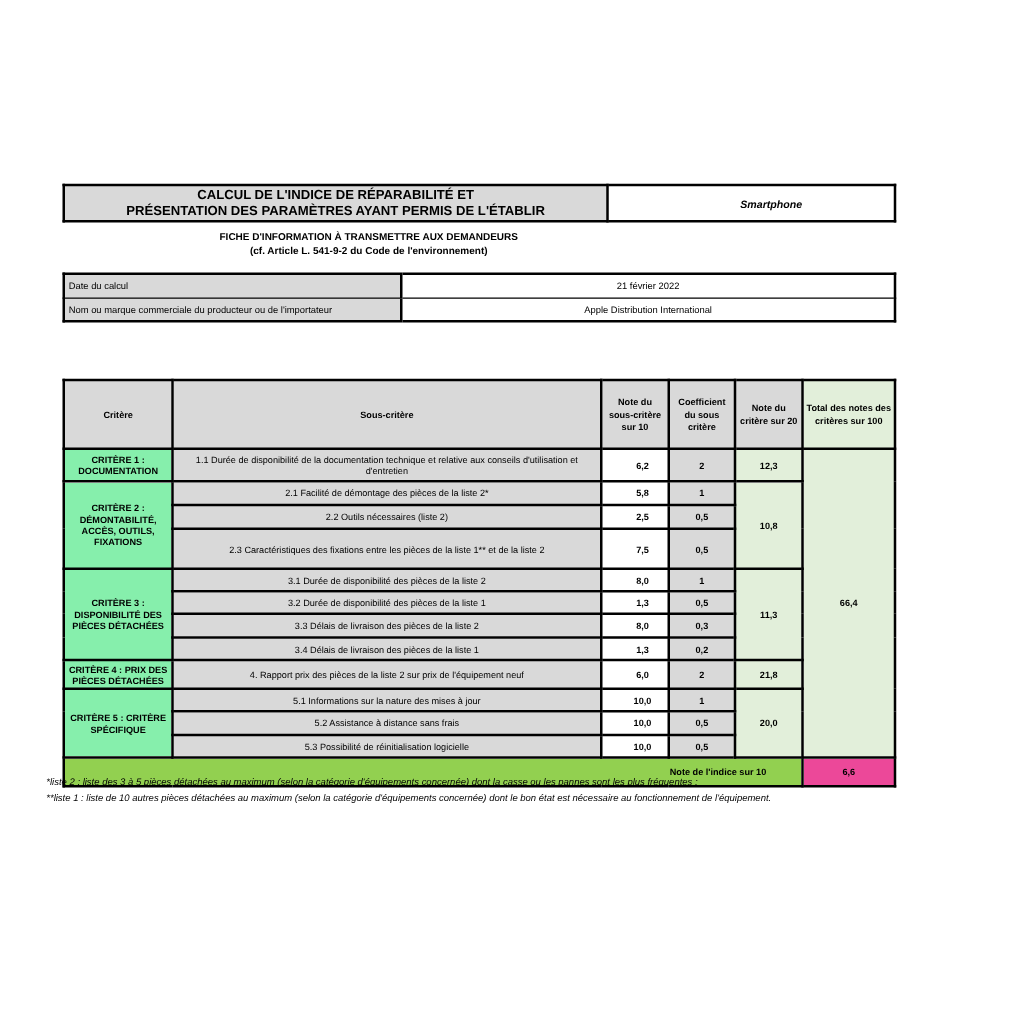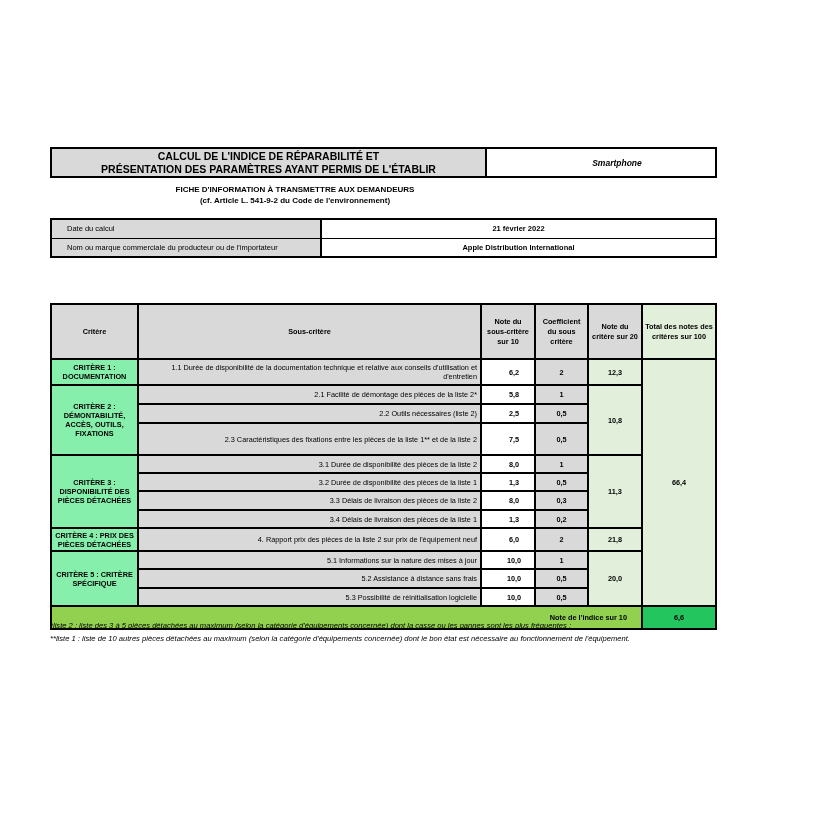--- a/index.html
+++ b/index.html
@@ -13,39 +13,39 @@
   .category-cell { width:230px; background:#fff; text-align:center; font-weight:bold; font-style:italic; font-size:8.5px;padding-left:32px; }
 
   
   .subtitle { position:absolute; top:184px; left:50px; width:490px; text-align:center; font-weight:bold; font-size:8px; line-height:11px; }
 
   
   .info-table { position:absolute; top:218px; left:50px; width:665px; border-collapse:collapse; table-layout:fixed; }
   .info-table td { border:1px solid #000; height:19px; vertical-align:middle; font-size:7.5px; }
   .info-table { border:2px solid #000; }
   .info-table tr + tr td { border-top:1px dotted #8c8c8c; }
-  .info-label { width:270px; background:#d9d9d9; padding-left:15px; border-right:2px solid #000 !important; }
-  .info-value { width:395px; background:#fff; text-align:center; font-weight:bold;margin-top:44px; }
+  .info-label { width:270px; background:#d9d9d9; padding-left:3px; border-right:2px solid #000 !important; }
+  .info-value { width:395px; background:#fff; text-align:center; font-weight:normal;margin-top:44px; }
 
   
   .main-table { position:absolute; top:303px; left:50px; width:665px; border-collapse:collapse; table-layout:fixed; border:2px solid #000; }
   .main-table td { border:2px solid #000; font-size:7.3px; vertical-align:middle; overflow:hidden; }
   .hdr { background:#d9d9d9; font-weight:bold; text-align:center; font-size:7.5px; line-height:10px; padding:2px; }
   .crit { background:#86efac; font-weight:bold; text-align:center; line-height:9px; padding:1px 2px; }
-  .sous { background:#d9d9d9; text-align:right; padding:1px 3px; line-height:9px; }
+  .sous { background:#d9d9d9; text-align:center; padding:1px 3px; line-height:9px; }
   .note { background:#ffffff; text-align:center; font-weight:bold; font-size:7.5px;padding-left:12px; }
   .coef { background:#d9d9d9; text-align:center; font-weight:bold; font-size:7.5px; }
   .n20  { background:#e2efda; text-align:center; font-weight:bold; font-size:7.5px; }
   .total{ background:#e2efda; text-align:center; font-weight:bold; font-size:7.5px; border-left:2px solid #000;margin-top:43px; }
   tr.sub td.sous, tr.sub td.note, tr.sub td.coef { border-top:1px dotted #8c8c8c; }
-  .index-label { background:#92d050; text-align:right; font-weight:bold; font-size:12.5px; padding-right:14px; }
-  .index-value { background:#22c55e; text-align:center; font-weight:bold; font-size:12px; }
+  .index-label { background:#92d050; text-align:right; font-weight:bold; font-size:12.5px; padding-right:28px; }
+  .index-value { background:#ec4899; text-align:center; font-weight:bold; font-size:12px; }
 
   
-  .footnotes { position:absolute; top:619px; left:50px; width:700px; font-style:italic; font-size:7.6px; line-height:13px; }
+  .footnotes { position:absolute; top:619px; left:37px; width:700px; font-style:italic; font-size:7.6px; line-height:13px; }
 </style>
 </head>
 <body>
 
 <div class="page">
 
   <table class="title-table">
     <tbody>
         <tr>
       <td class="title-cell">

